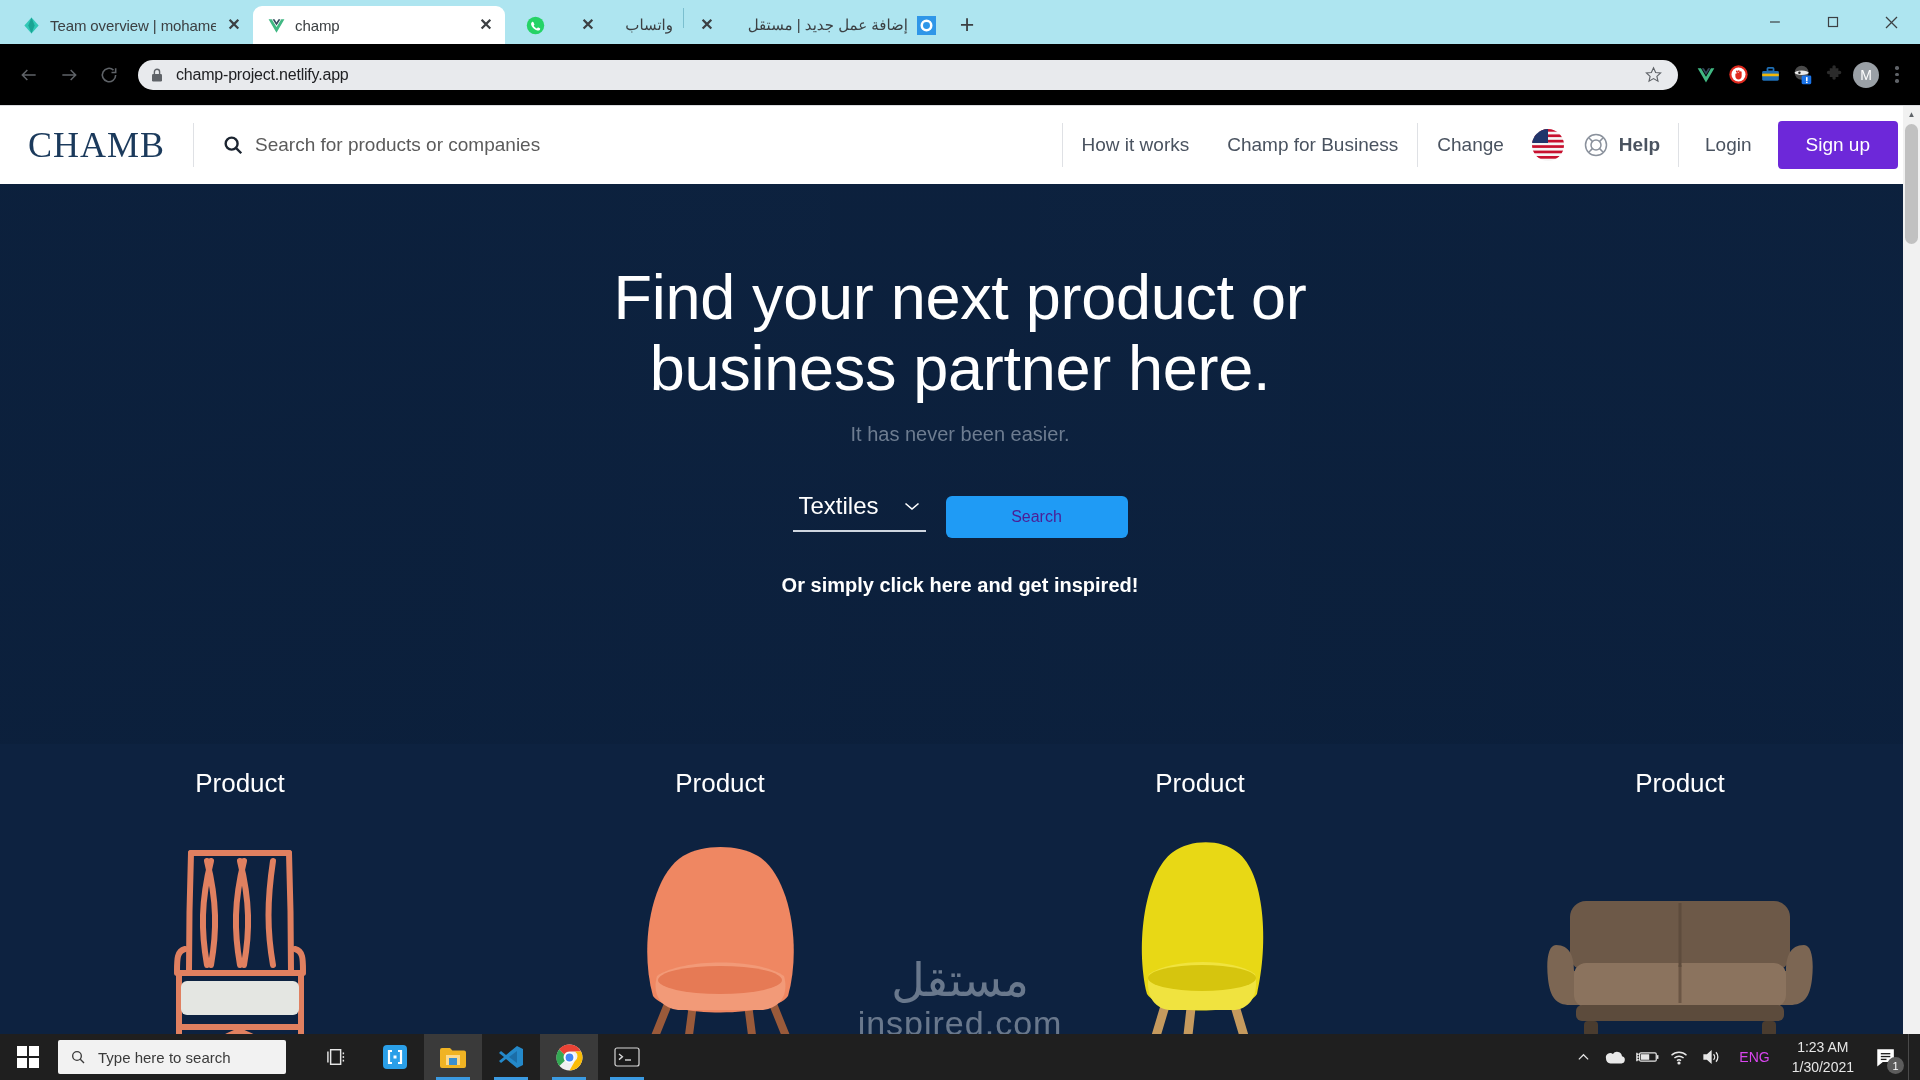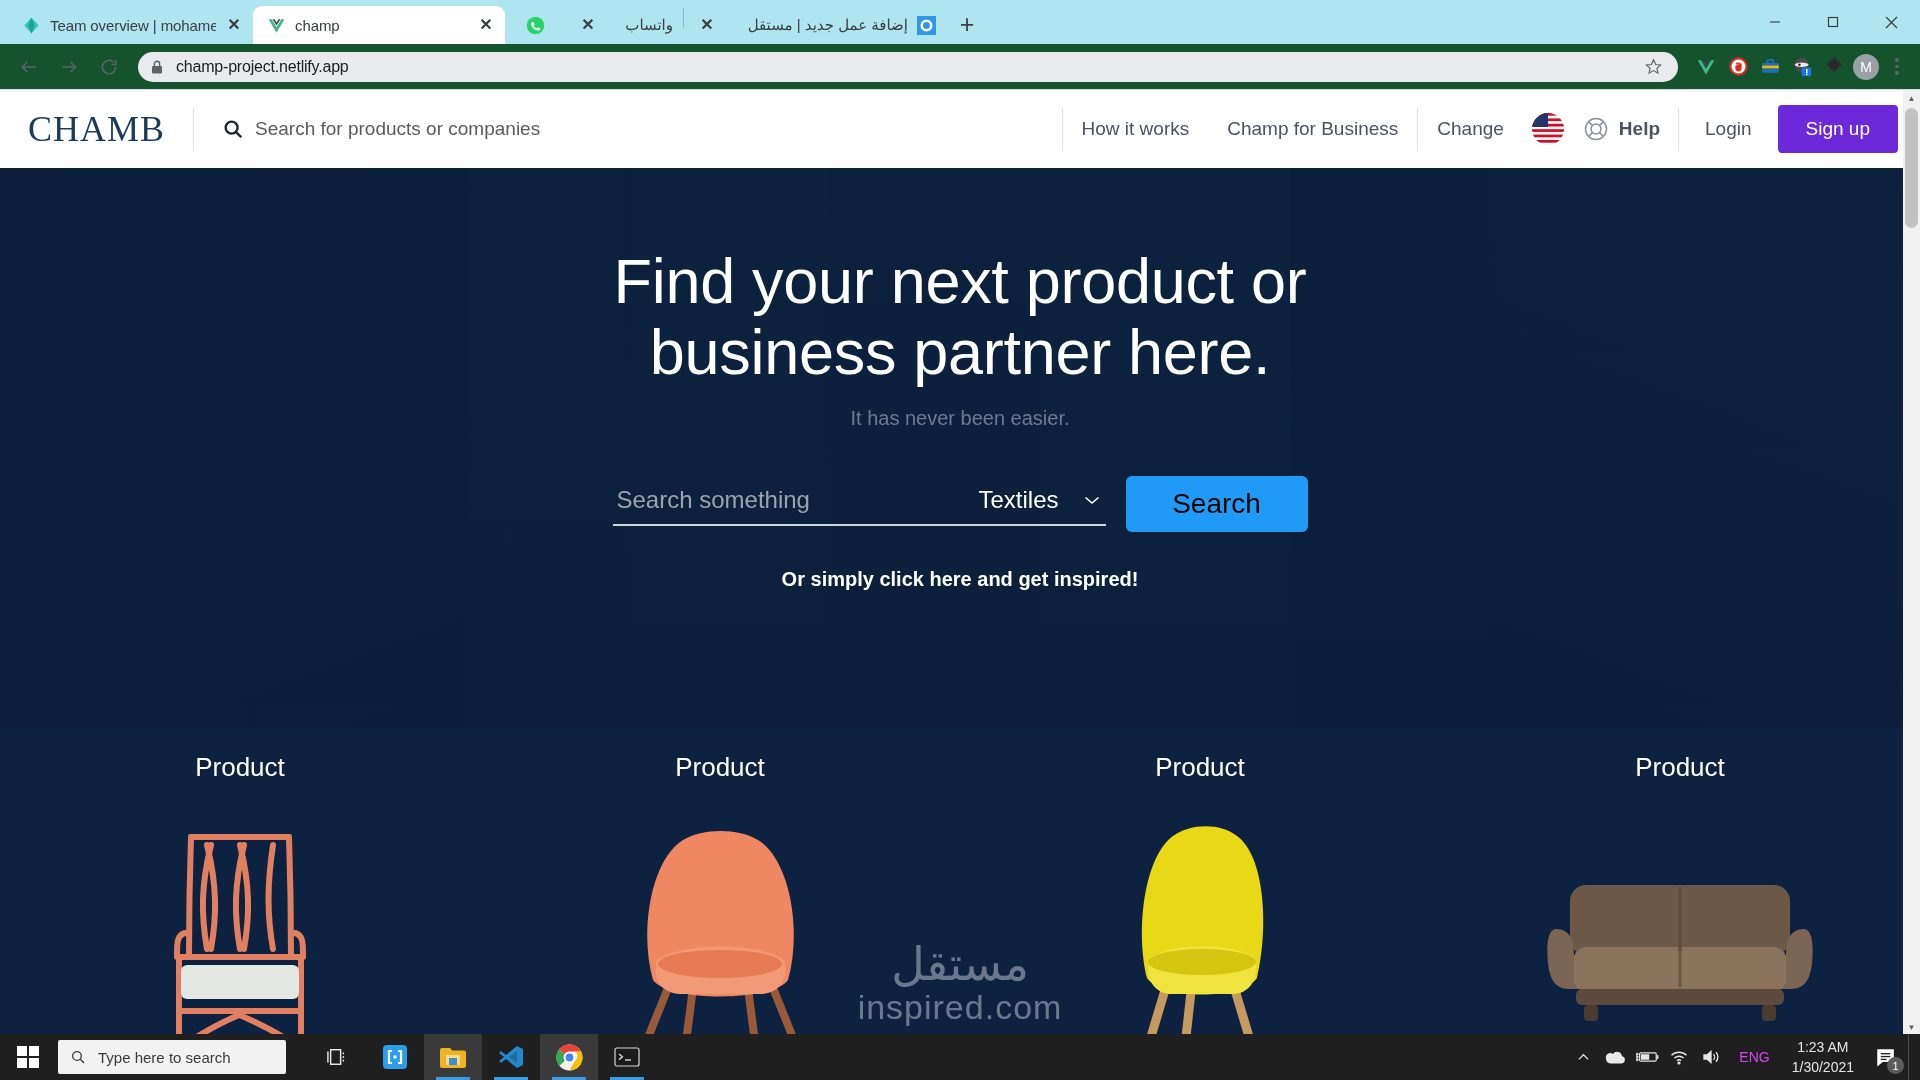--- a/index.html
+++ b/index.html
@@ -39,21 +39,21 @@
     width:34px; height:34px; display:flex; align-items:center; justify-content:center;
     font-size:25px; color:#3c4043; font-weight:300; margin-bottom:3px; margin-left:4px;
   }
   .wincontrols {
     position:absolute; right:0; top:0; height:44px; display:flex; align-items:center;
   }
   .wcbtn { width:58px; height:44px; display:flex; align-items:center; justify-content:center; }
   .wcbtn svg { display:block; }
 
   .toolbar {
-    height:46px; background:#14532d; display:flex; align-items:center; gap:2px; padding:0 10px;
+    height:62px; background:#000000; display:flex; align-items:center; gap:2px; padding:0 10px;
     border-bottom:1px solid #dadce0;
   }
   .navbtn { width:38px; height:38px; display:flex; align-items:center; justify-content:center; color:#5f6368; }
   .omnibox {
     flex:1; height:30px; background:#e8eaed; border-radius:16px;
     display:flex; align-items:center; padding:0 12px; margin:0 8px; gap:12px;
     position:relative;
   }
   .omnitext { font-size:16px; color:#202124; flex:1; letter-spacing:-.2px; }
   .starwrap { width:26px; height:26px; display:flex; align-items:center; justify-content:center; }
@@ -107,21 +107,21 @@
   .sfield {
     width:360px; border-bottom:2px solid #cfd6e0; padding:0 4px 10px 4px; text-align:left;
   }
   .sfield .ph2 { font-size:24px; color:#9aa3af; }
   .selwrap {
     width:133px; border-bottom:2px solid #cfd6e0;
     display:flex; align-items:center; justify-content:space-between; padding:0 6px 10px 6px;
   }
   .selwrap .val { font-size:24px; color:#fff; }
   .searchbtn {
-    margin-left:20px; background:#1f9bf5; color:#000000; font-size:28px;
+    margin-left:20px; background:#1f9bf5; color:#4c1d95; font-size:16px;
     border-radius:6px; padding:12px 0; width:182px; text-align:center; margin-bottom:-6px;
   }
   .inspire { margin-top:42px; font-size:20px; color:#fff; font-weight:700; }
 
   
   .products { position:relative; display:flex; z-index:3; }
   .pcard { flex:1; padding-top:24px; text-align:center; position:relative; }
   .pcard .ptitle { font-size:26px; color:#fff; margin-bottom:22px; }
   .pimg { height:250px; display:flex; align-items:flex-end; justify-content:center; }
 
@@ -388,23 +388,20 @@
       <div class="heroveil"></div>
 
       <div class="herocontent">
         <div class="h1">
           <div>Find your next product or</div>
           <div>business partner here.</div>
         </div>
         <div class="sub">It has never been easier.</div>
 
         <div class="searchrow">
-          <div class="sfield">
-            <span class="ph2">Search something</span>
-          </div>
           <div class="selwrap">
             <span class="val">Textiles</span>
             <svg width="16" height="10" viewBox="0 0 16 10" fill="none" stroke="#fff" stroke-width="1.6">
               <path d="M1.5 2.5 8 8l6.5-5.5"></path>
             </svg>
           </div>
           <div class="searchbtn">Search</div>
         </div>
 
         <div class="inspire">Or simply click here and get inspired!</div>

